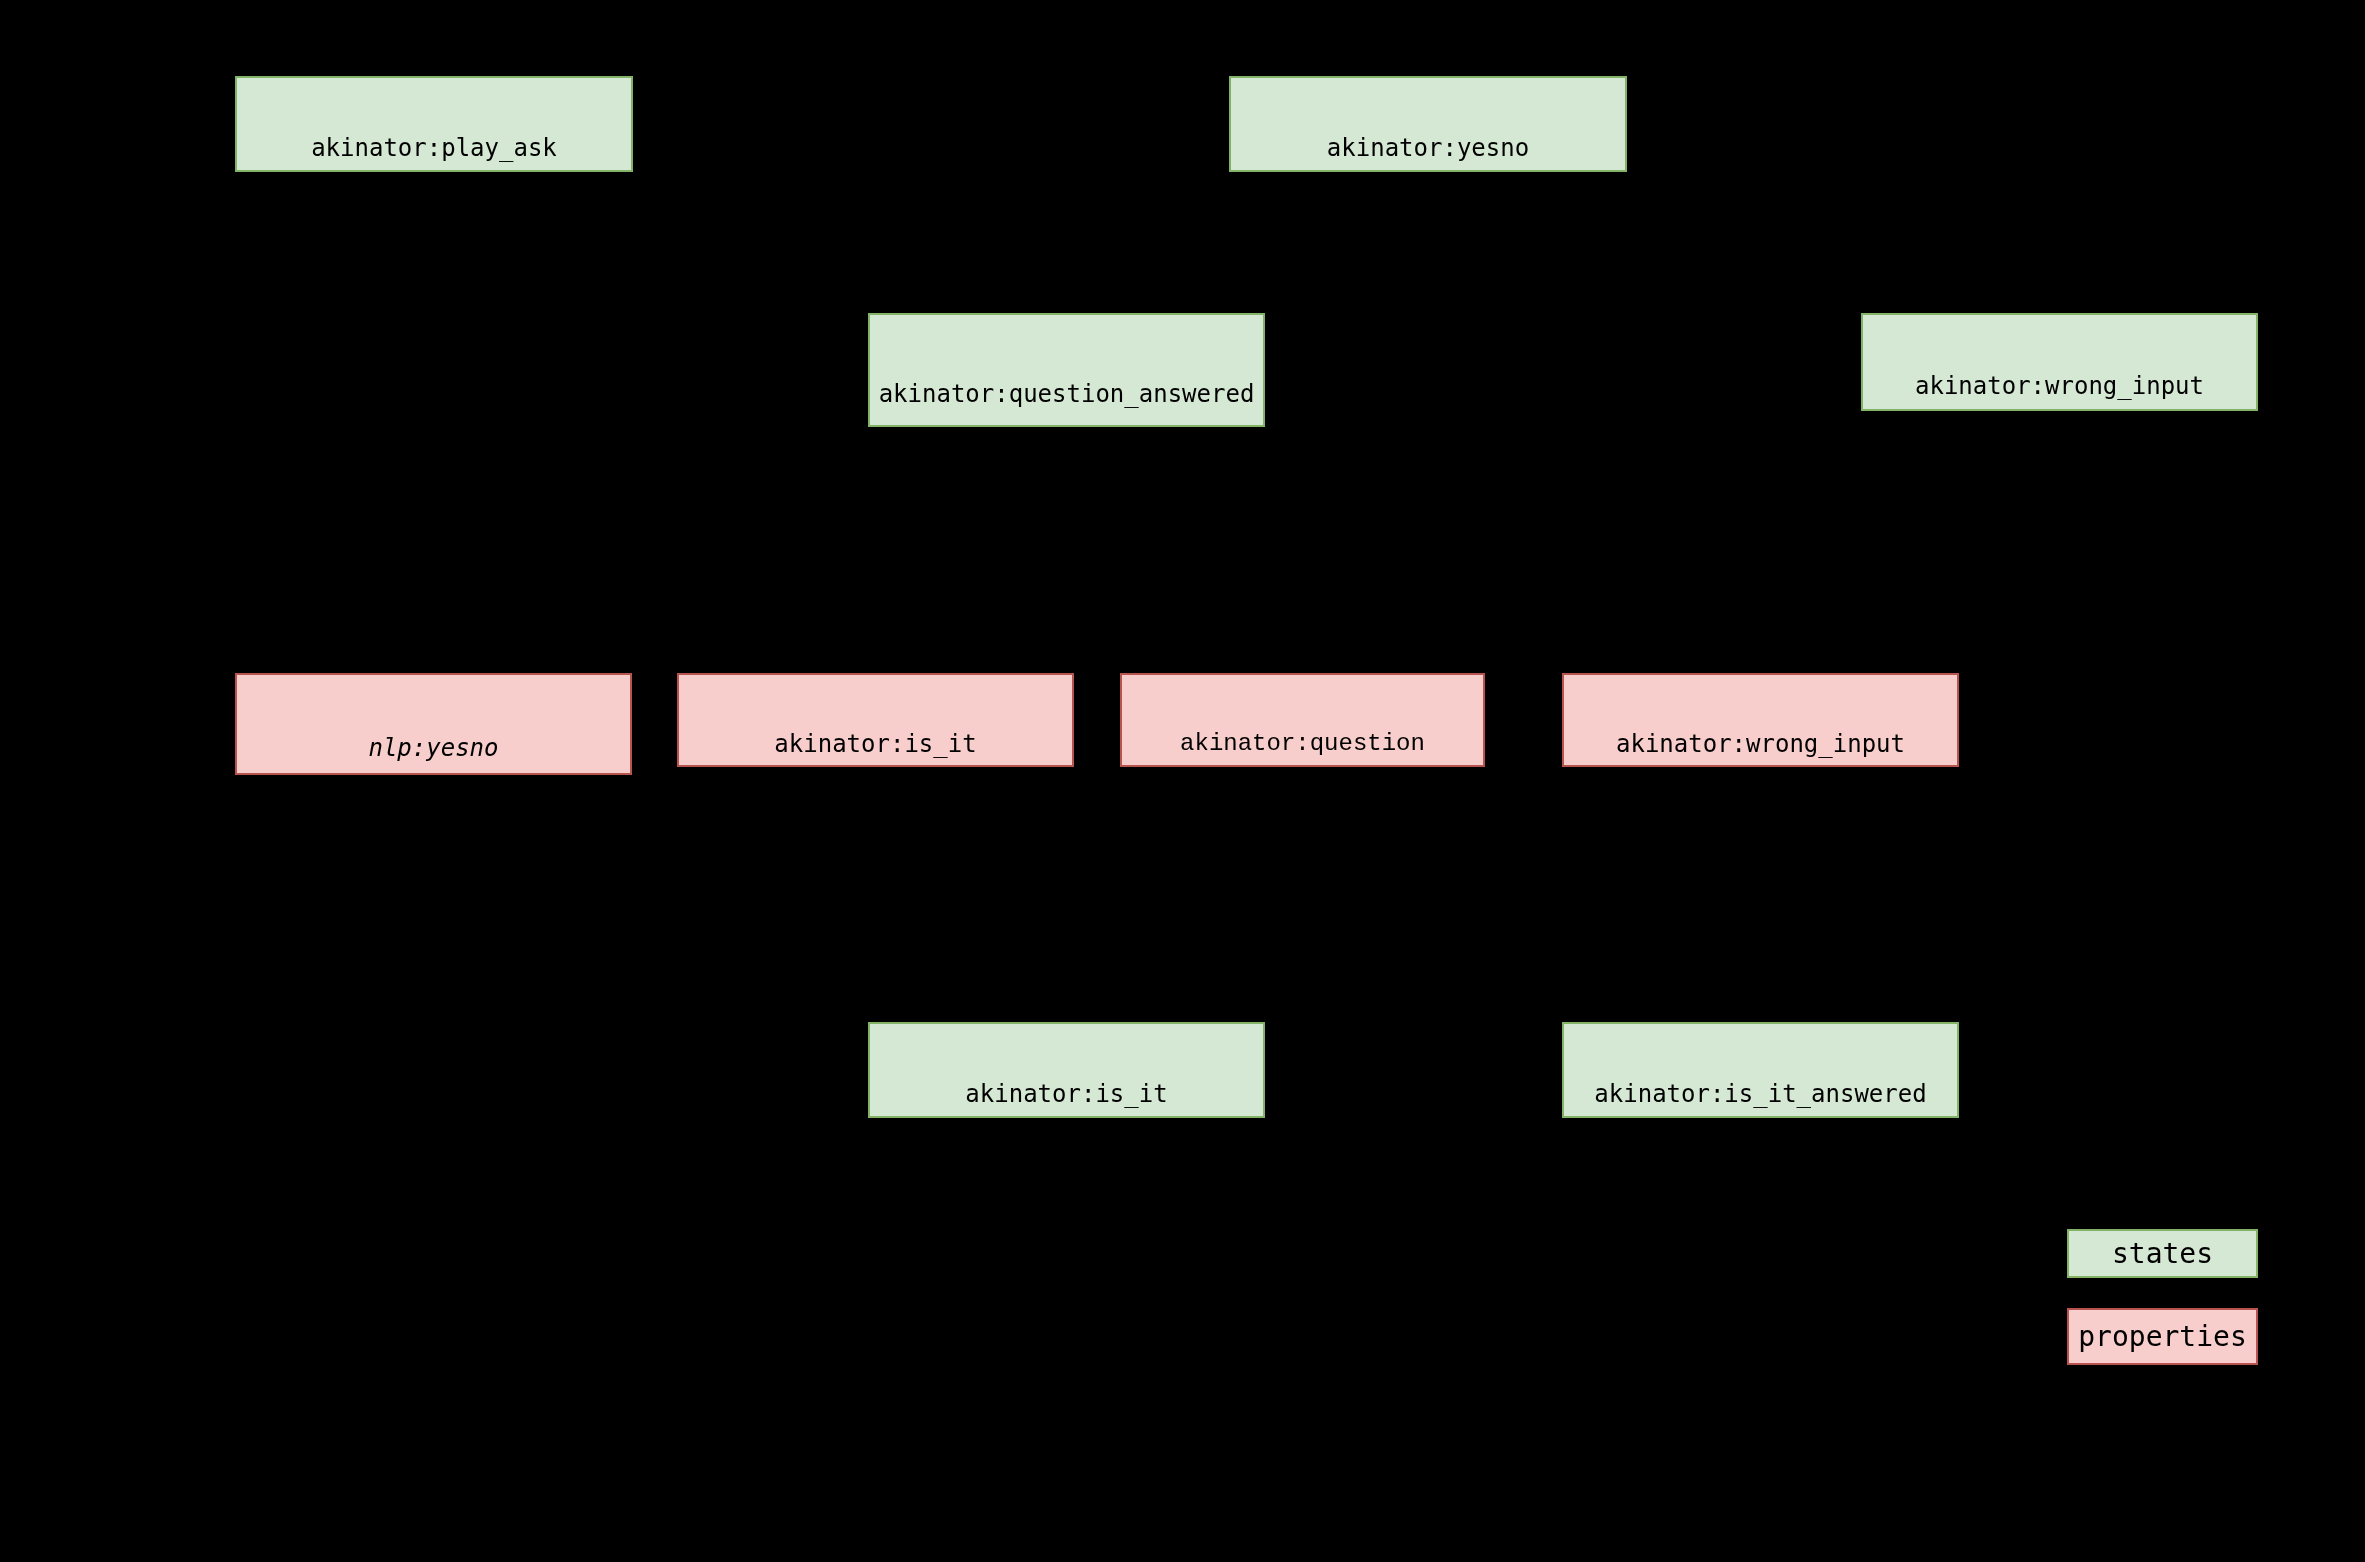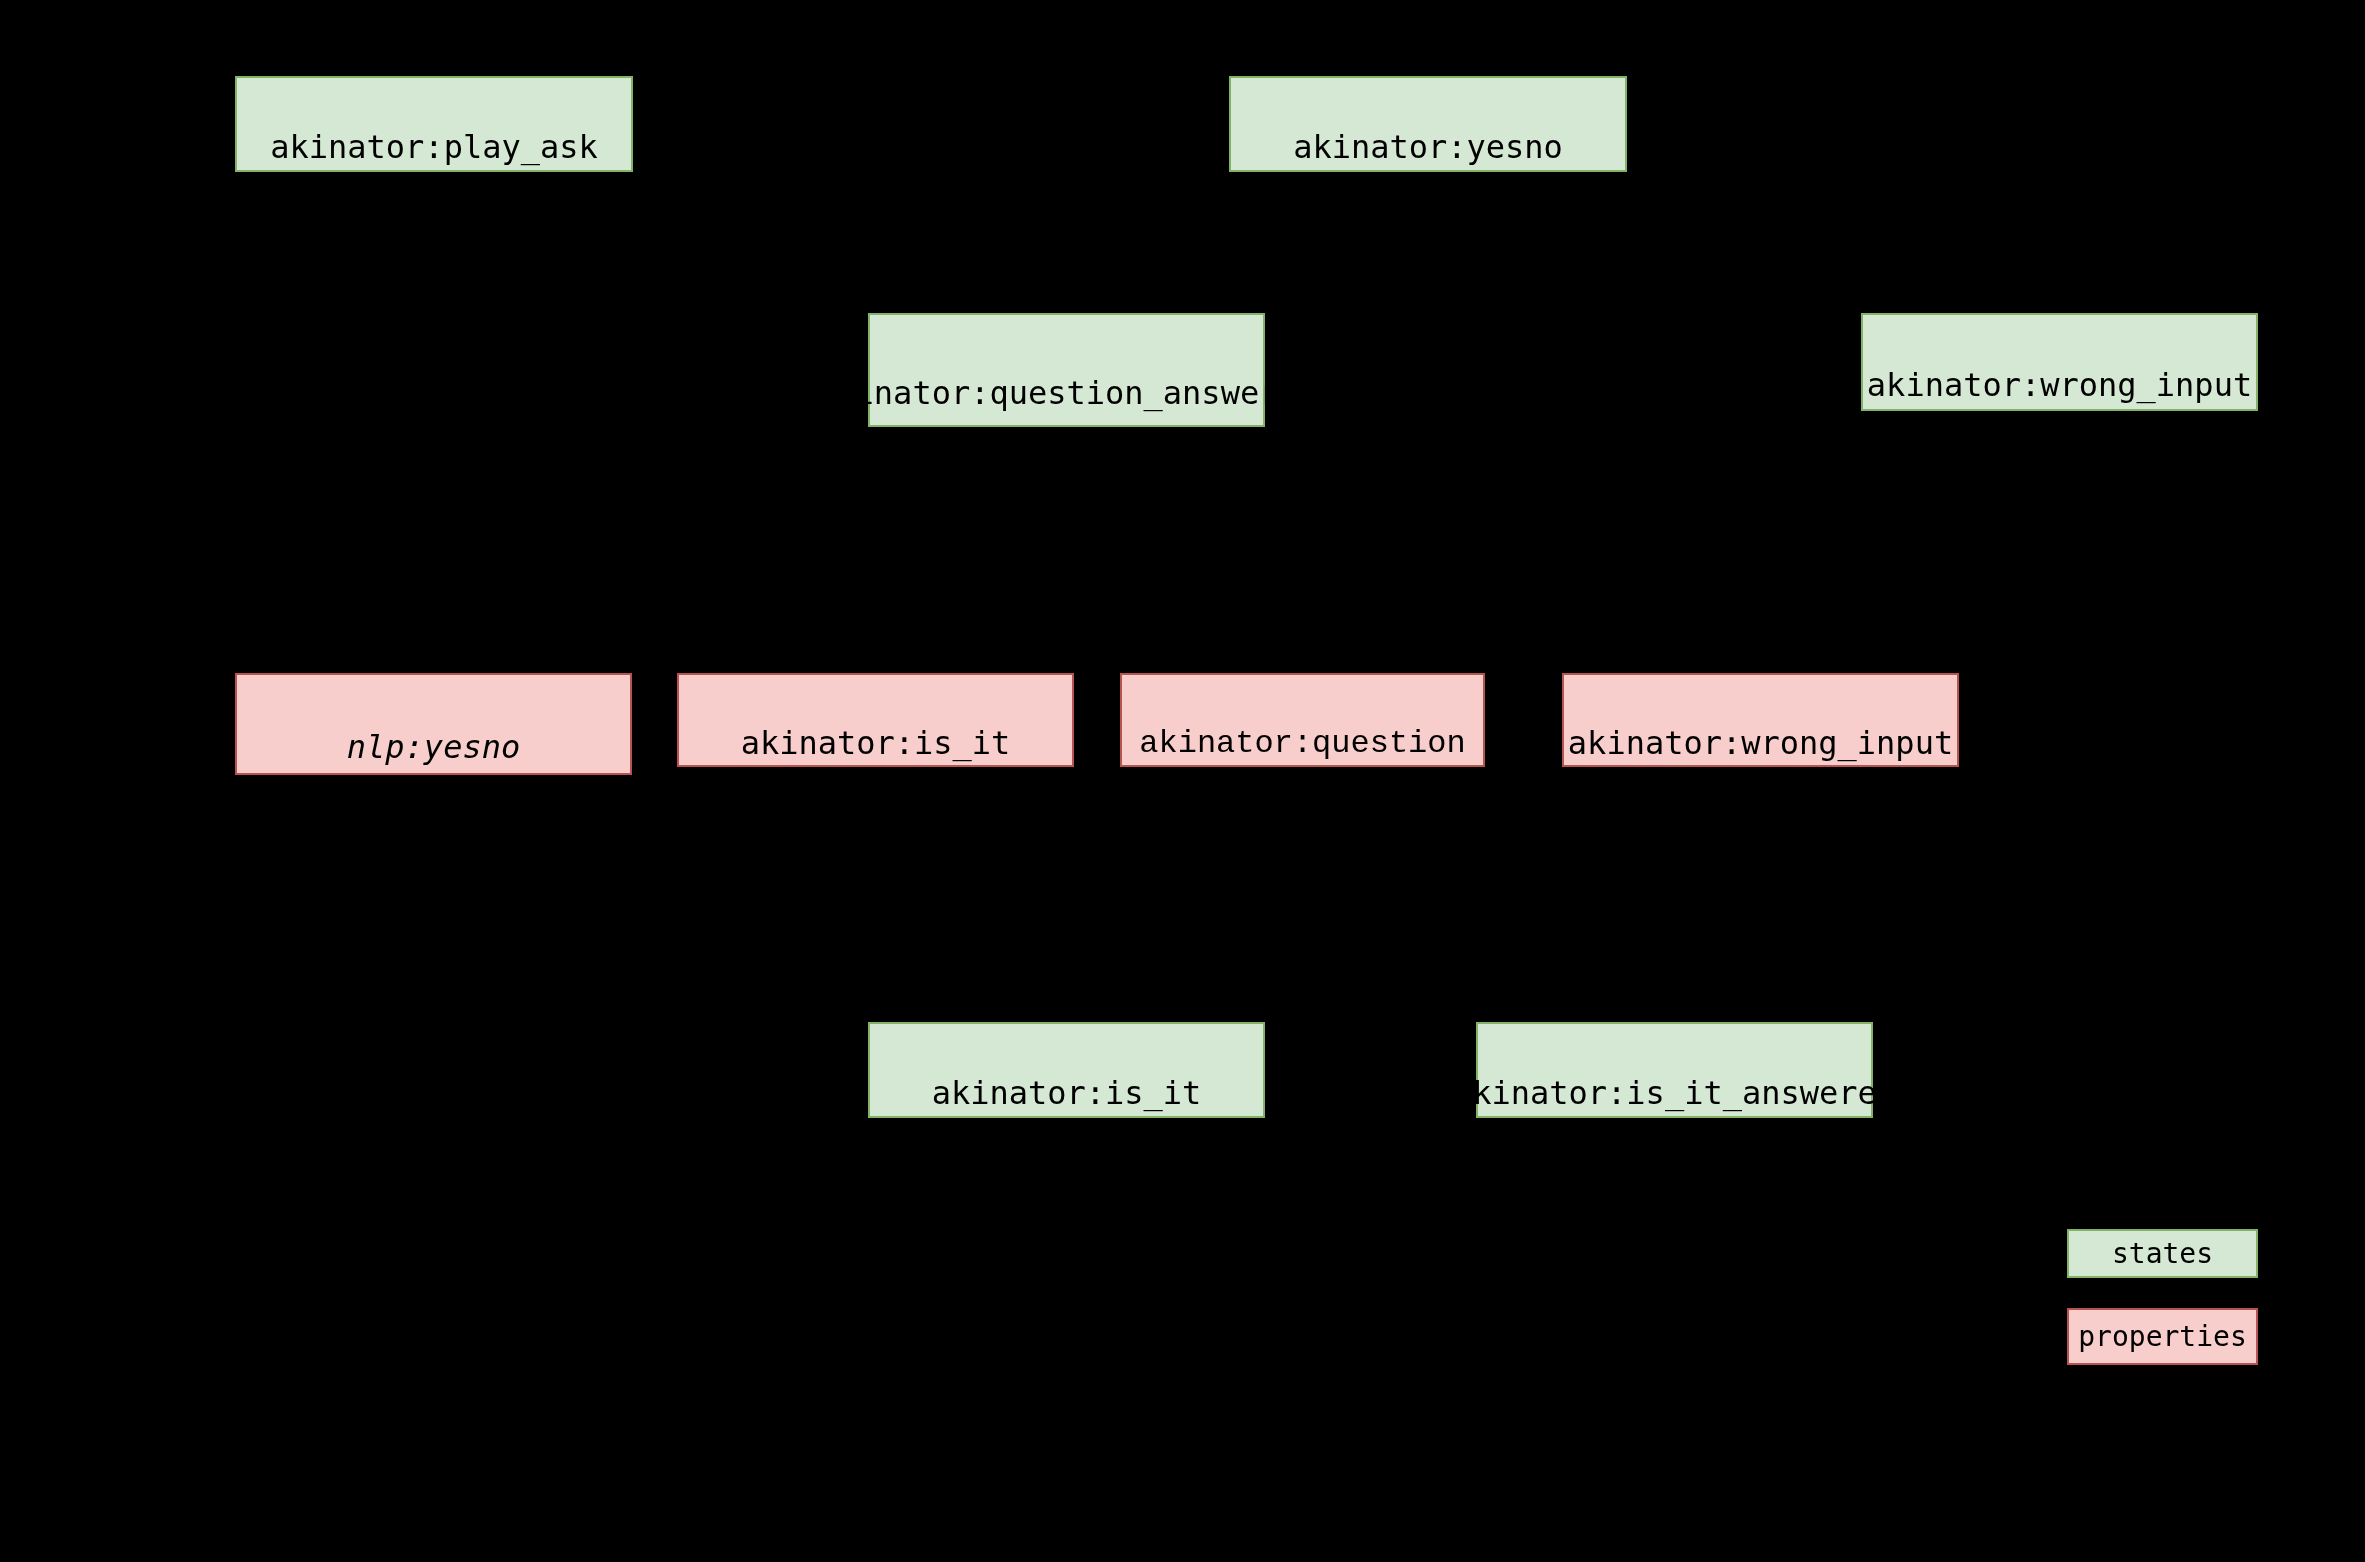--- a/index.html
+++ b/index.html
@@ -38,21 +38,21 @@
     justify-content: center;
     text-align: center;
     line-height: 1.1;
     color: #000000;
     border-style: solid;
     border-width: 2.4px;
     white-space: nowrap;
   }
   .node-label {
     display: block;
-    font-size: 32px;
+    font-size: 24px;
     letter-spacing: 0px;
     color: #000000;
     margin-top: 48px;
   }
   .state {
     background: #d5e8d4;
     border-color: #82b366;
   }
   .property {
     background: #f8cecc;
@@ -113,21 +113,21 @@
       </div>
       <div class="node property" style="left: 1120px; top: 673px; width: 365px; height: 94px; font-family: Liberation Mono, monospace;">
         <span class="node-label">akinator:question</span>
       </div>
       <div class="node property" style="left: 1562px; top: 673px; width: 397px; height: 94px;">
         <span class="node-label">akinator:wrong_input</span>
       </div>
       <div class="node state" style="left: 868px; top: 1022px; width: 397px; height: 96px;">
         <span class="node-label">akinator:is_it</span>
       </div>
-      <div class="node state" style="left: 1476px; top: 1022px; width: 397px; height: 96px;">
+      <div class="node state" style="left: 1562px; top: 1022px; width: 397px; height: 96px;">
         <span class="node-label">akinator:is_it_answered</span>
       </div>
     </div>
   <div id="legend-layer">
       <div class="legend-node state" style="left: 2067px; top: 1229px; width: 191px; height: 49px;">
         <span class="legend-label">states</span>
       </div>
       <div class="legend-node property" style="left: 2067px; top: 1308px; width: 191px; height: 57px;">
         <span class="legend-label">properties</span>
       </div>

